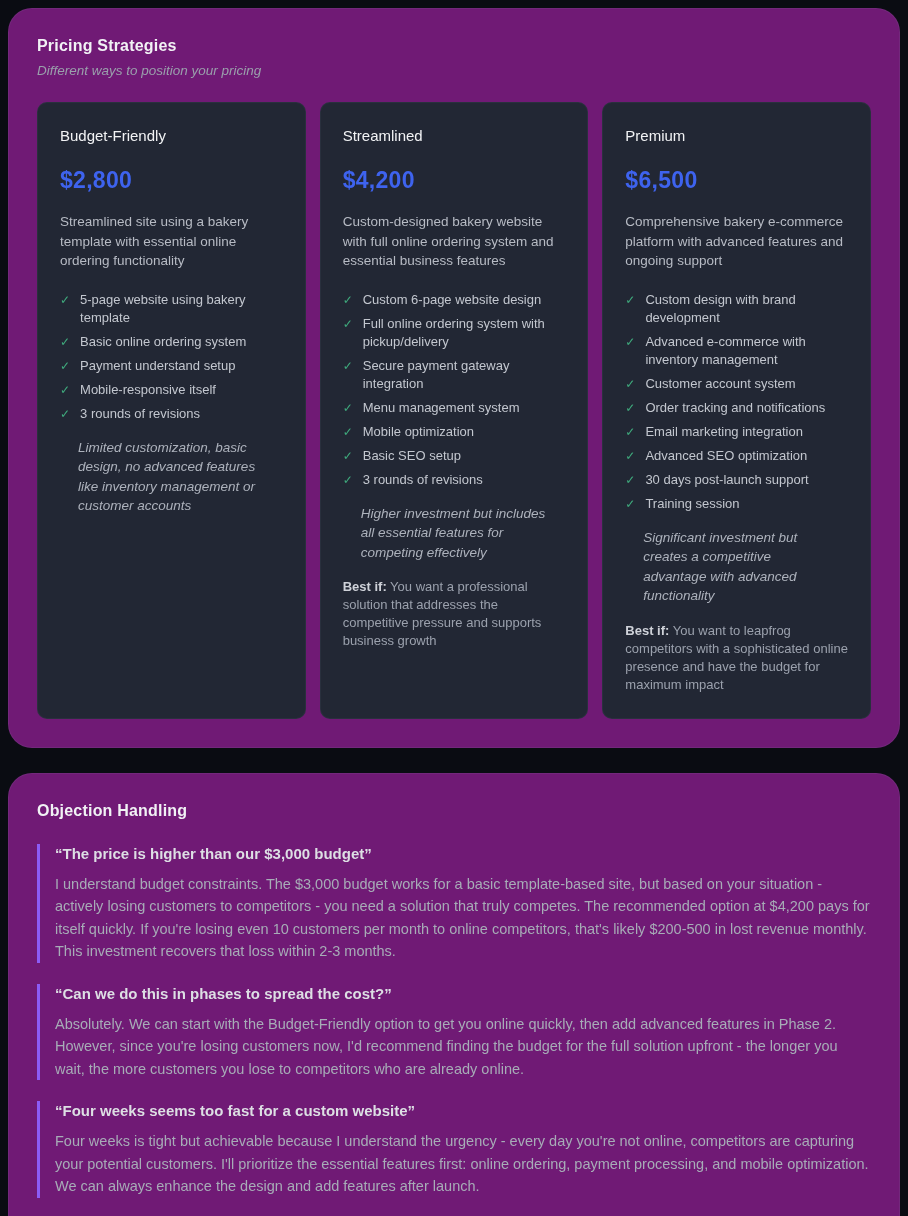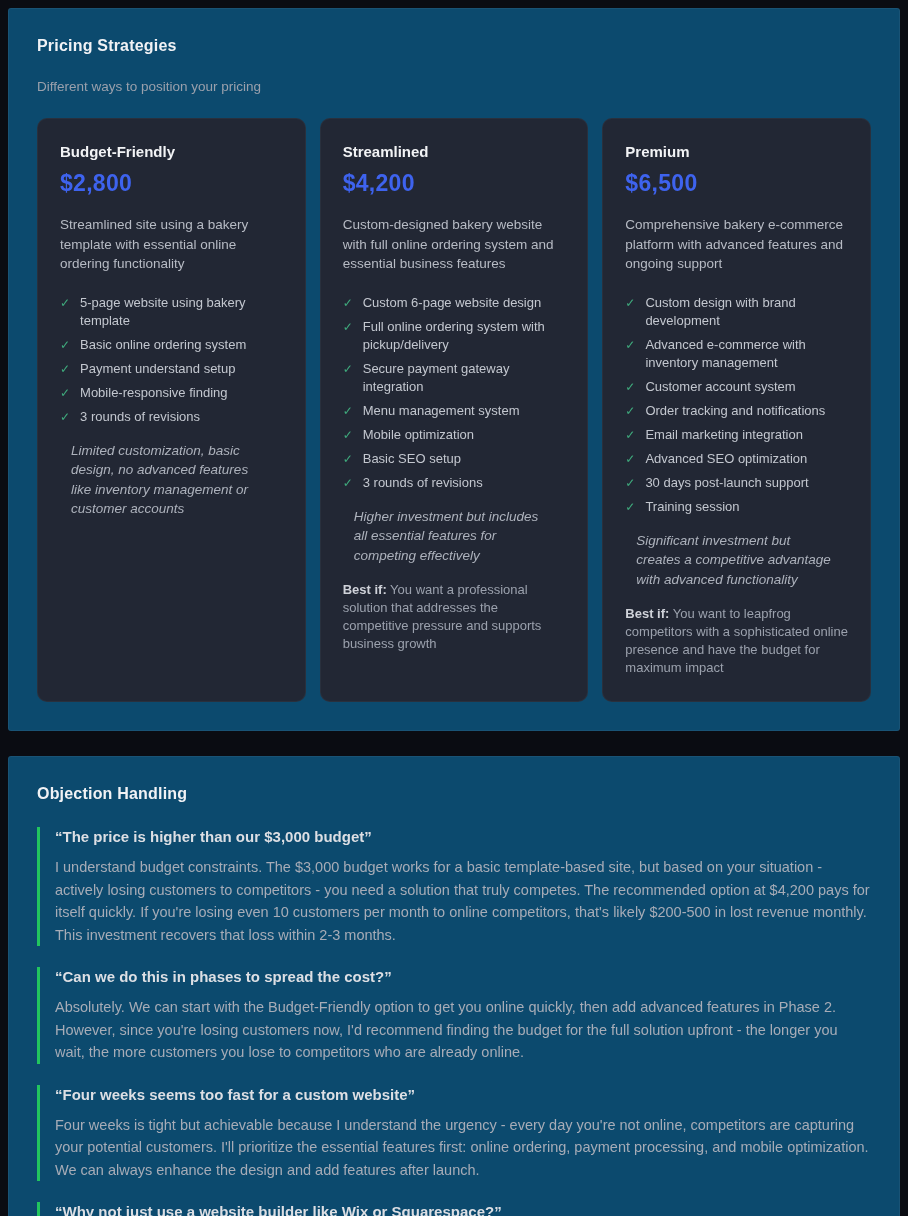--- a/index.html
+++ b/index.html
@@ -4,60 +4,61 @@
 <style>
   * { margin: 0; padding: 0; box-sizing: border-box; }
   html, body {
     width: 908px; height: 1216px;
     background: #0a0c12;
     font-family: "Liberation Sans", sans-serif;
     overflow: hidden;
   }
   .panel {
     margin: 8px;
-    background: #0c4a6e;
+    background: #701a75;
     border: 1px solid rgba(148,163,184,0.10);
-    border-radius: 3px;
+    border-radius: 24px;
     padding: 28px;
   }
   .panel + .panel { margin-top: 25px; }
   .panel-title {
     color: #f1f2f5;
     font-size: 16px;
     font-weight: 700;
     letter-spacing: .2px;
   }
   .panel-subtitle {
-    margin-top: 24px;
+    margin-top: 8px;
     color: #9aa0ac;
     font-size: 13.5px;
+    font-style: italic;
   }
   .tier-grid {
     margin-top: 24px;
     display: grid;
     grid-template-columns: 1fr 1fr 1fr;
     gap: 14px;
   }
   .tier-card {
     background: #222734;
     border: 1px solid rgba(148,163,184,0.07);
     border-radius: 10px;
     padding: 24px 22px;
     min-height: 511px;
   }
   .tier-name {
     color: #f2f3f5;
     font-size: 15px;
-    font-weight: 700;
+    font-weight: 400;
   }
   .tier-price {
     color: #3e63ee;
     font-size: 23px;
     font-weight: 700;
-    margin: 10px 0 18px;
+    margin: 23px 0 18px;
     letter-spacing: .3px;
   }
   .tier-desc {
     color: #b7bbc4;
     font-size: 13.5px;
     line-height: 1.45;
     margin-bottom: 20px;
   }
   .features { list-style: none; }
   .feature {
@@ -73,34 +74,34 @@
     color: #3fa97c;
     font-size: 12px;
     line-height: 18px;
     flex: 0 0 auto;
   }
   .tier-positioning {
     font-style: italic;
     color: #adb2bc;
     font-size: 13.5px;
     line-height: 1.45;
-    margin: 15px 11px 16px;
+    margin: 15px 18px 16px;
   }
   .tier-bestif {
     color: #9ba1ad;
     font-size: 13px;
     line-height: 18px;
   }
   .tier-bestif .bestif-label {
     color: #cfd2d9;
     font-weight: 700;
   }
   .objections { margin-top: 24px; }
   .objection {
-    border-left: 3px solid #22c55e;
+    border-left: 3px solid #8b5cf6;
     padding-left: 15px;
     margin-bottom: 21px;
   }
   .objection:last-child { margin-bottom: 0; }
   .objection-question {
     color: #dddfe4;
     font-size: 15px;
     font-weight: 700;
     line-height: 20px;
     margin-bottom: 9px;
@@ -132,21 +133,21 @@
         <li class="feature">
             <span class="check">✓</span>
             <span>Basic online ordering system</span>
           </li>
         <li class="feature">
             <span class="check">✓</span>
             <span>Payment understand setup</span>
           </li>
         <li class="feature">
             <span class="check">✓</span>
-            <span>Mobile-responsive finding</span>
+            <span>Mobile-responsive itself</span>
           </li>
         <li class="feature">
             <span class="check">✓</span>
             <span>3 rounds of revisions</span>
           </li>
       </ul>
       <p class="tier-positioning">Limited customization, basic design, no advanced features like inventory management or customer accounts</p>
     </article>
 
     <article class="tier-card">

